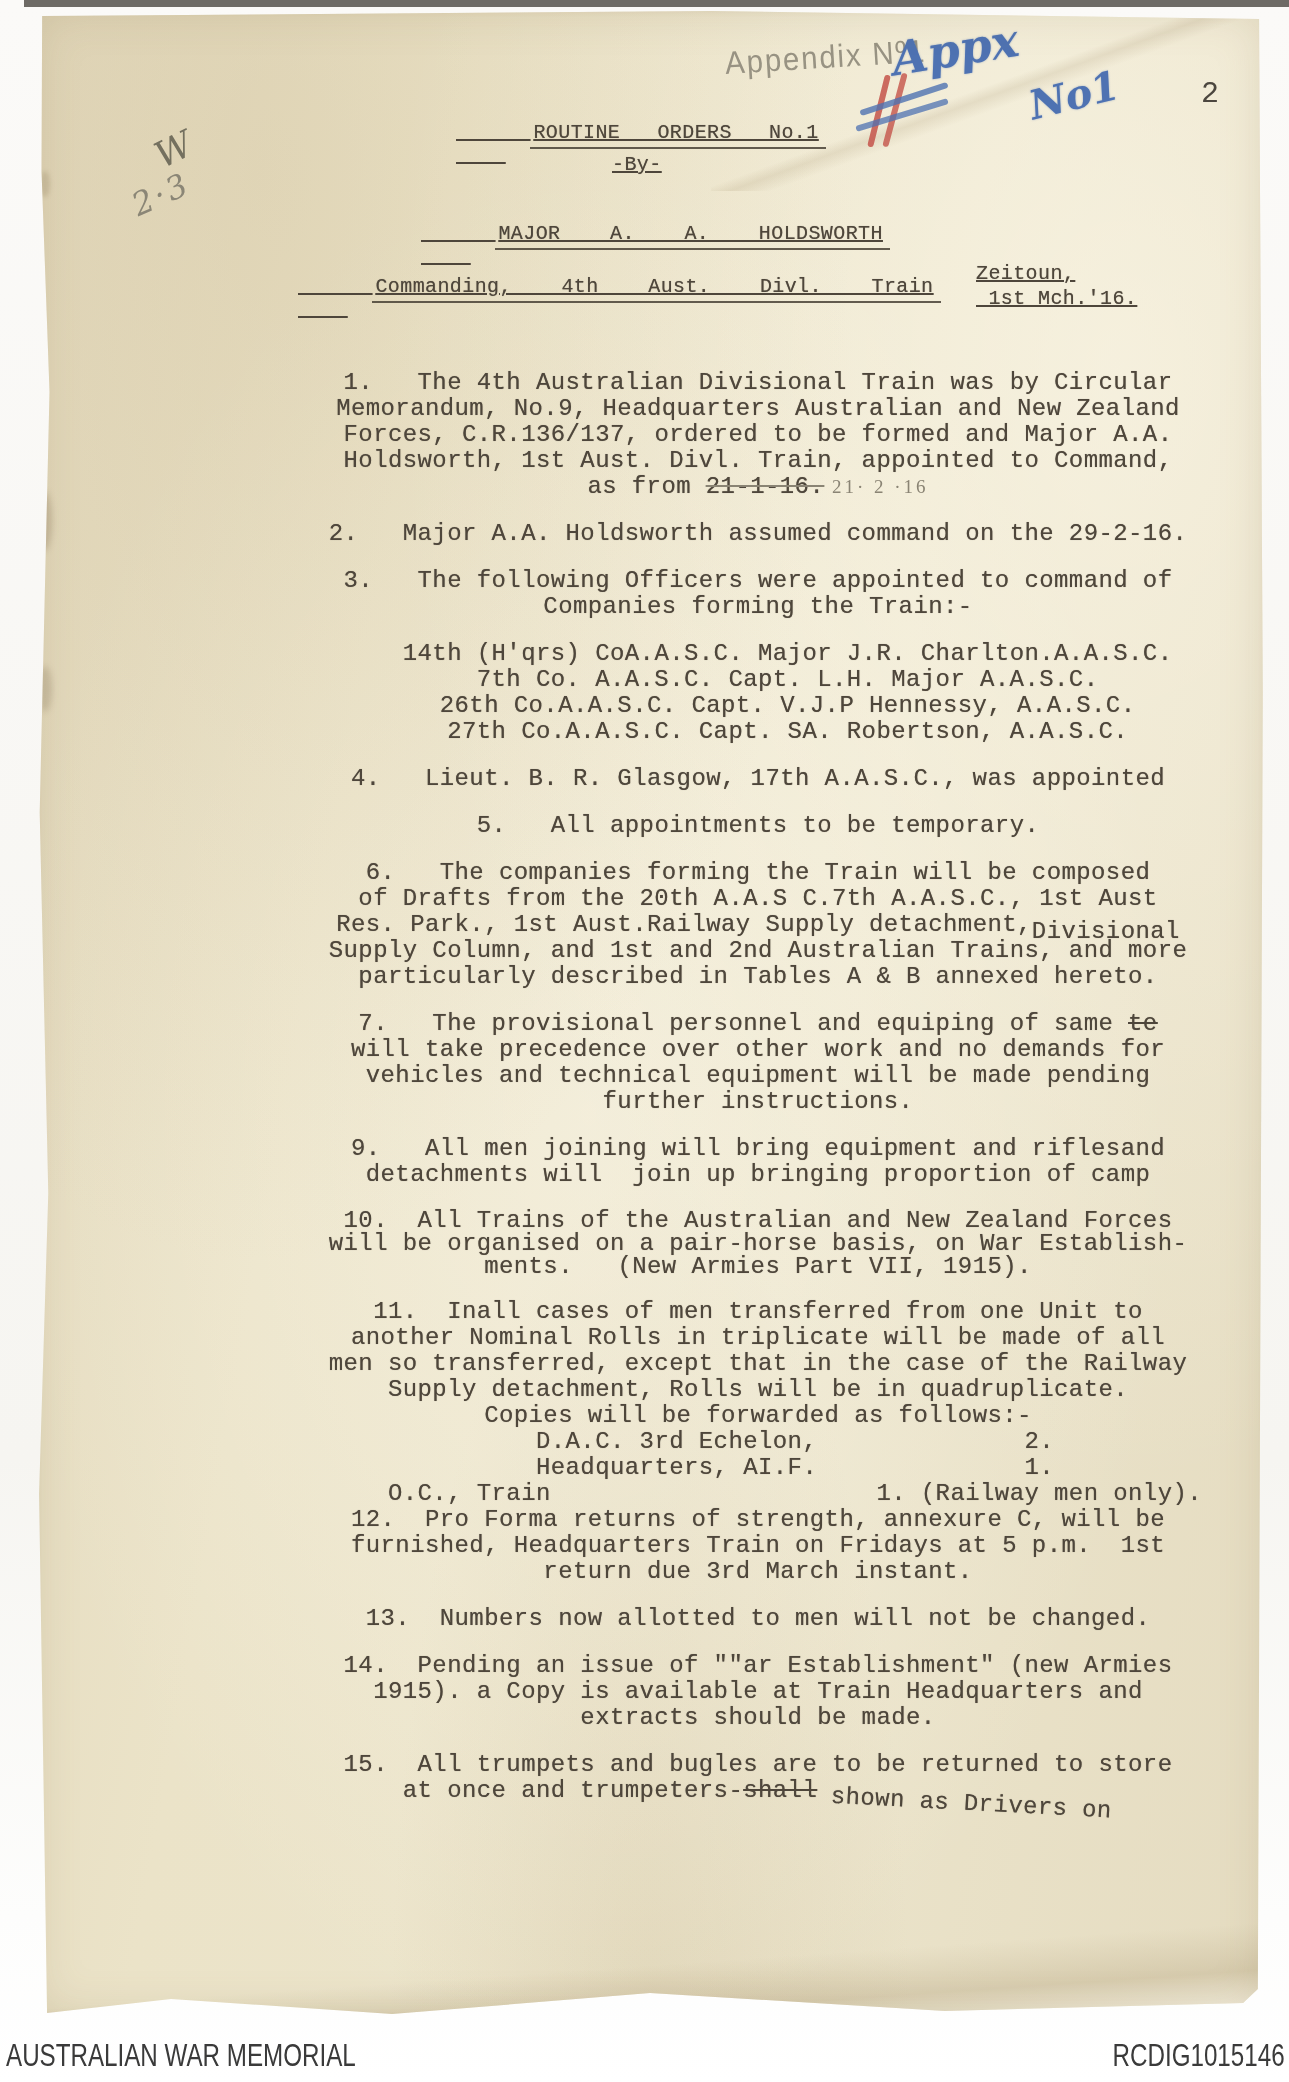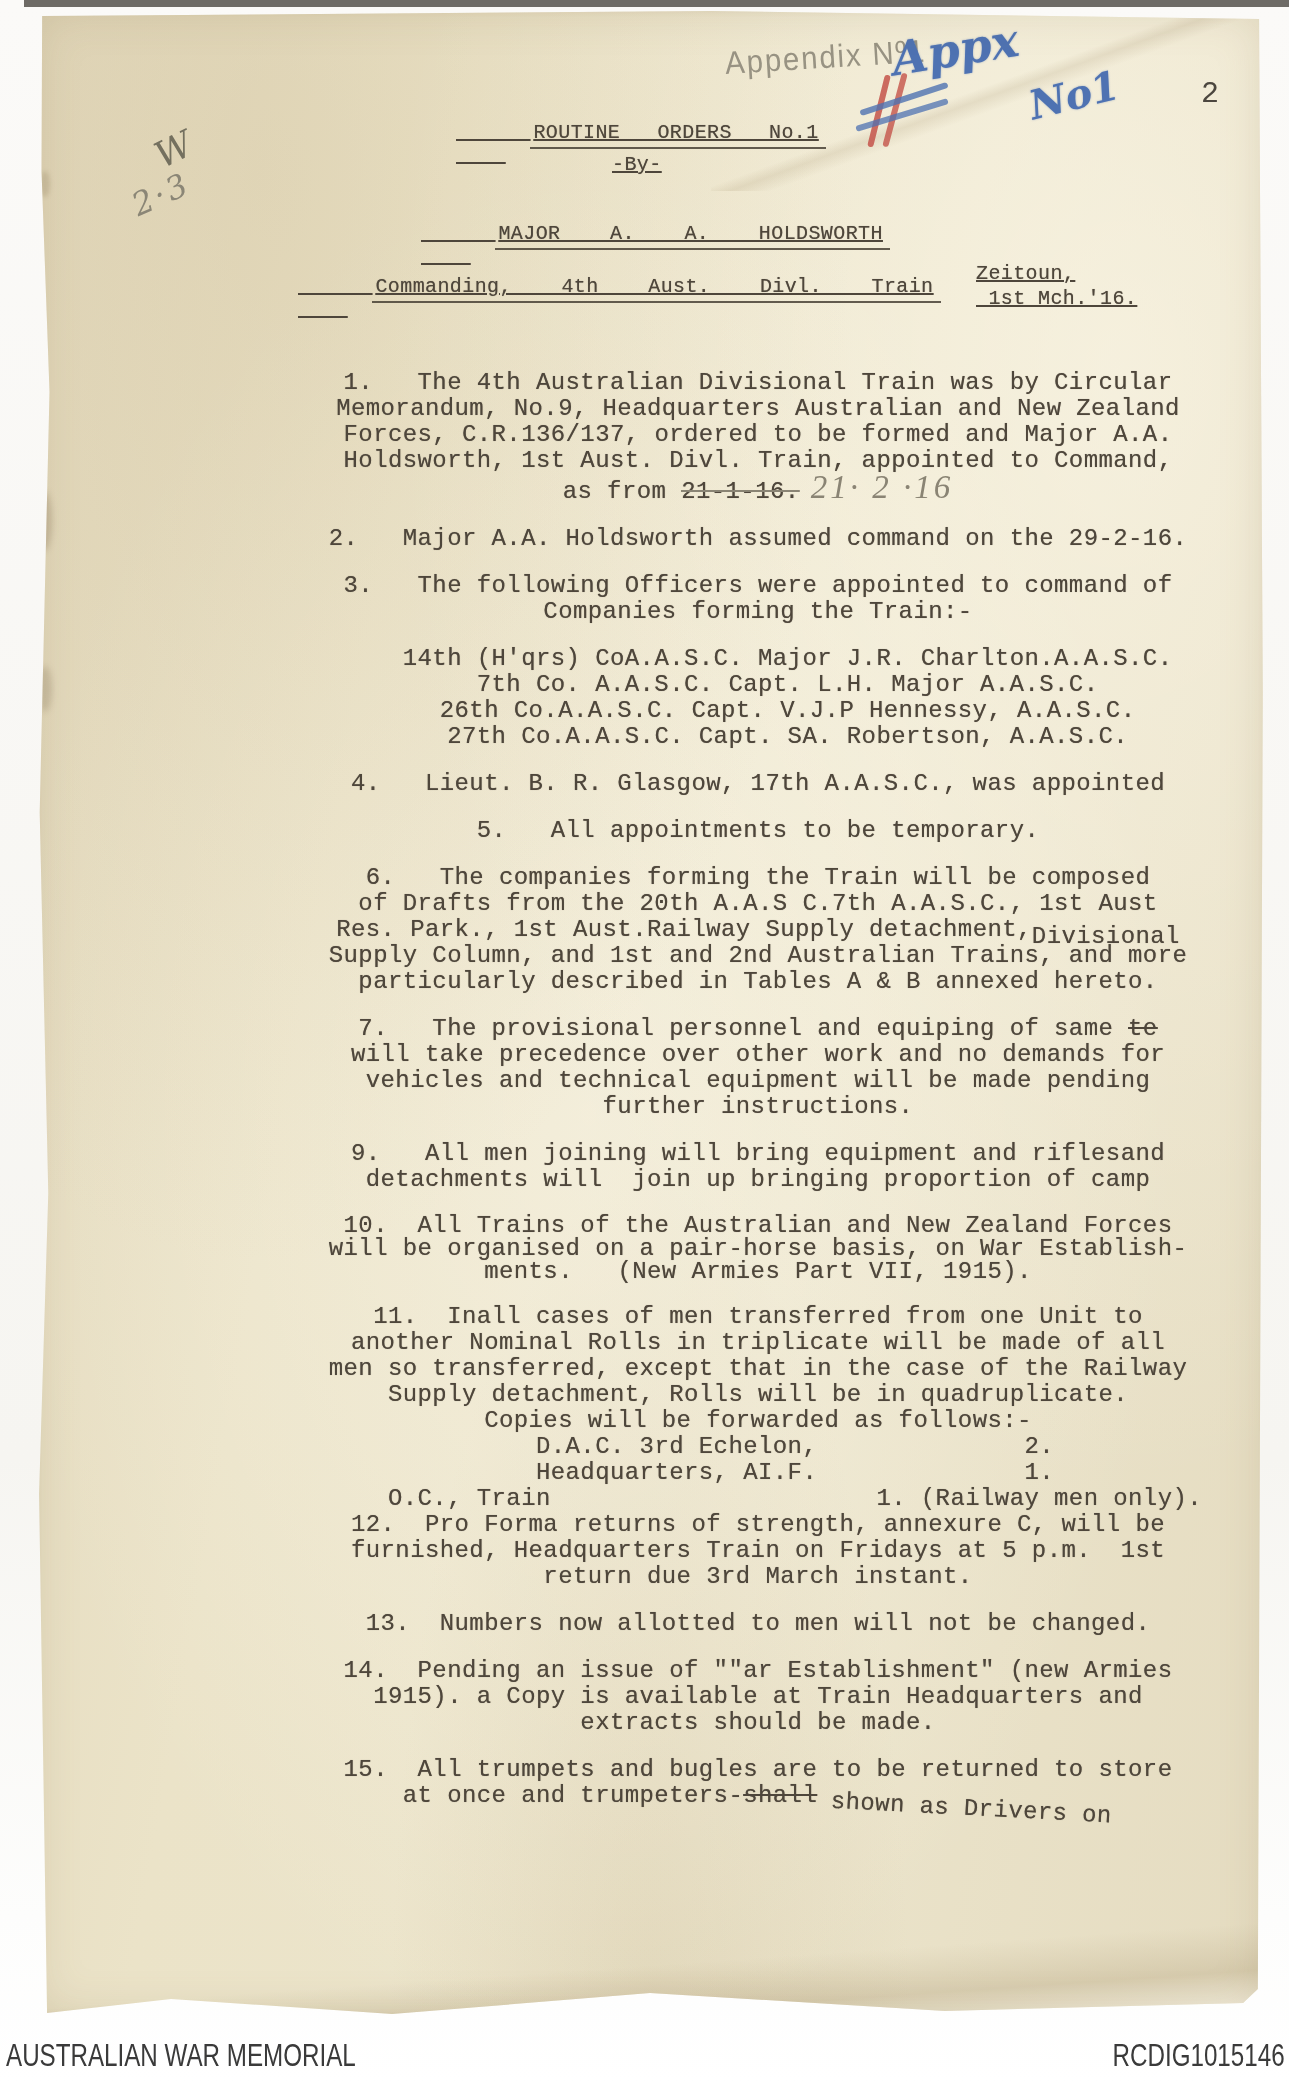--- a/index.html
+++ b/index.html
@@ -38,22 +38,22 @@
   .u{border-bottom:2px solid rgba(66,58,48,0.82);padding:0 7px 3px 3px;}
   #zeitoun{white-space:pre;line-height:25px;}
   
   #doc-body{position:absolute;left:257px;top:359px;width:930px;font-size:24px;line-height:26px;text-align:center;}
   .para{margin:0 0 21px 0;white-space:pre;}
   .para.mb0{margin-bottom:0;}
   .para.tight{line-height:23px;}
   .line{white-space:pre;}
   .strike{text-decoration:line-through;text-decoration-thickness:2px;}
   .strikep{text-decoration:line-through;text-decoration-color:#8a8474;text-decoration-thickness:2px;}
-  .pencil{color:#8a8474;font-family:"Liberation Serif",serif;font-style:italic;
-          font-size:33px;letter-spacing:3px;text-shadow:none;}
+  .pencil{color:#8a8474;font-family:"Liberation Serif",serif;
+          font-size:19px;letter-spacing:3px;text-shadow:none;}
   .low{display:inline-block;transform:translateY(7px);}
   .slope{display:inline-block;transform:rotate(3deg) translateY(5px);transform-origin:left top;}
   
   .annot{position:absolute;white-space:pre;}
   #appendix-stamp{left:688px;top:34px;font-size:32px;color:#8f8a7b;letter-spacing:2px;
       transform:rotate(-3.5deg) scaleX(0.92);transform-origin:left top;opacity:.9;}
   #blue-appx{left:852px;top:22px;font-size:46px;color:#4e72b2;font-family:"DejaVu Serif",serif;
       font-style:italic;font-weight:bold;transform:rotate(-9deg);transform-origin:left top;
       text-shadow:0 0 2px rgba(78,114,178,0.55);}
   #blue-no1{left:988px;top:72px;font-size:40px;color:#4e72b2;font-family:"DejaVu Serif",serif;

